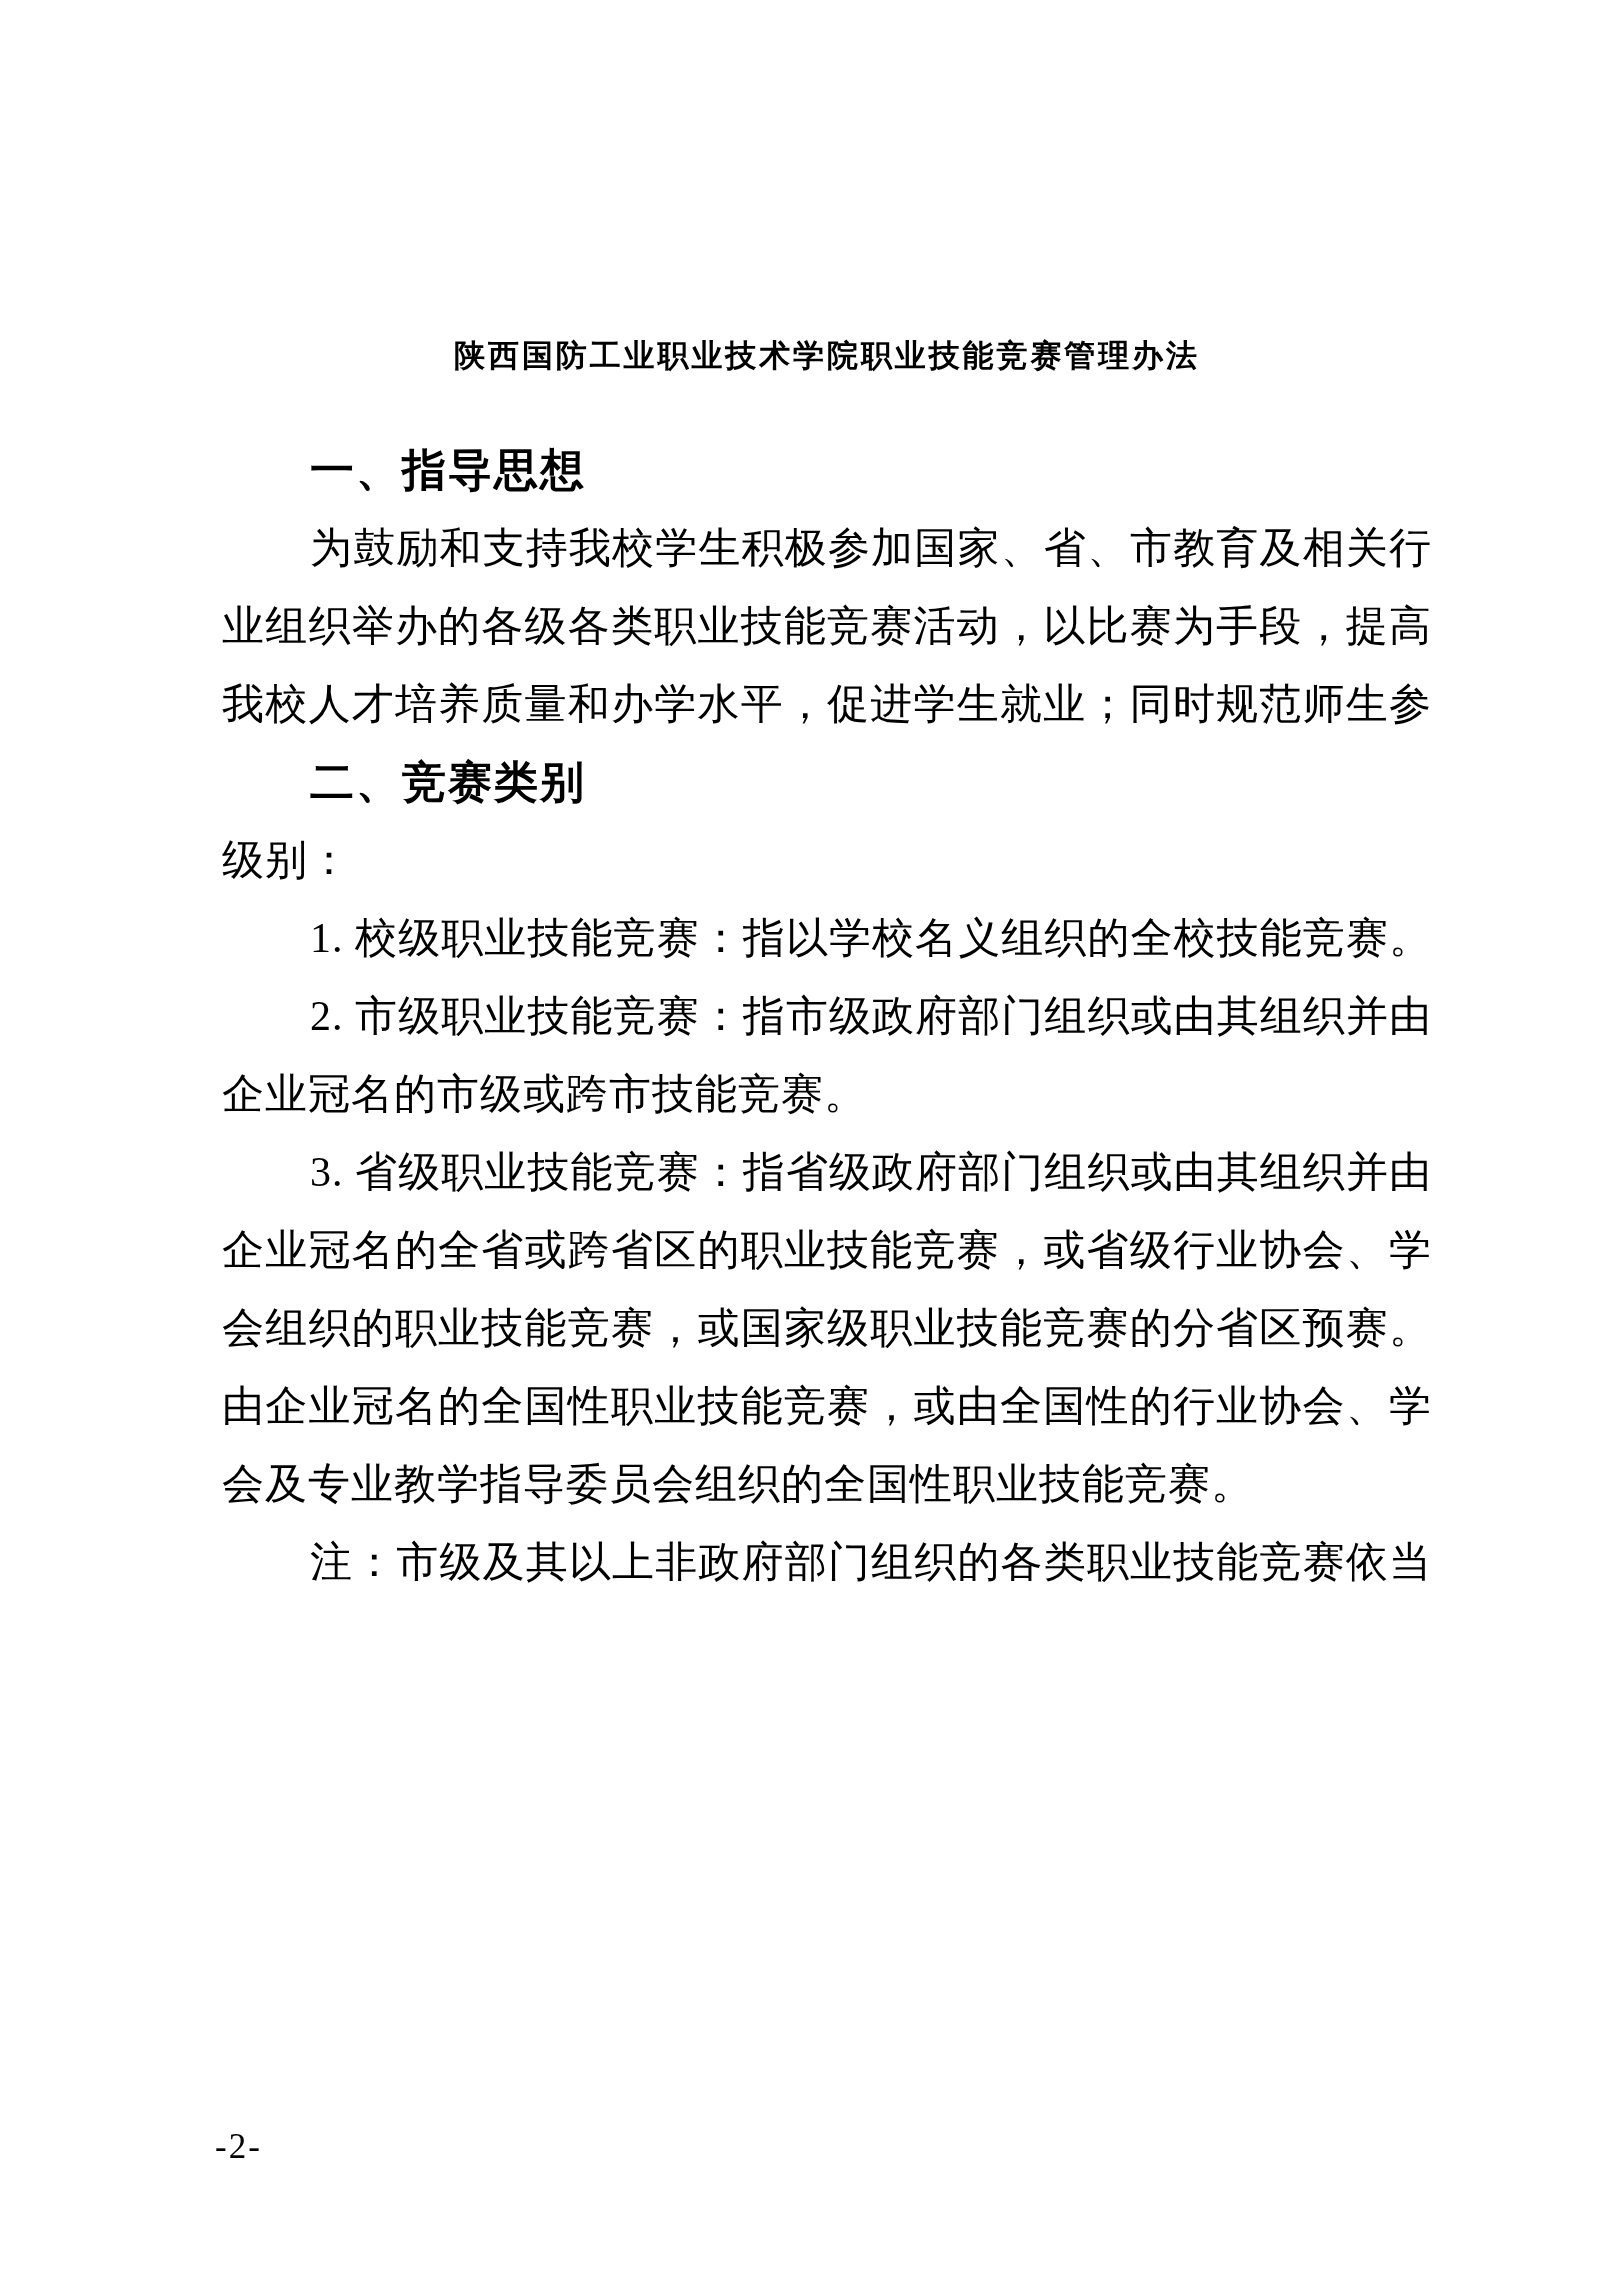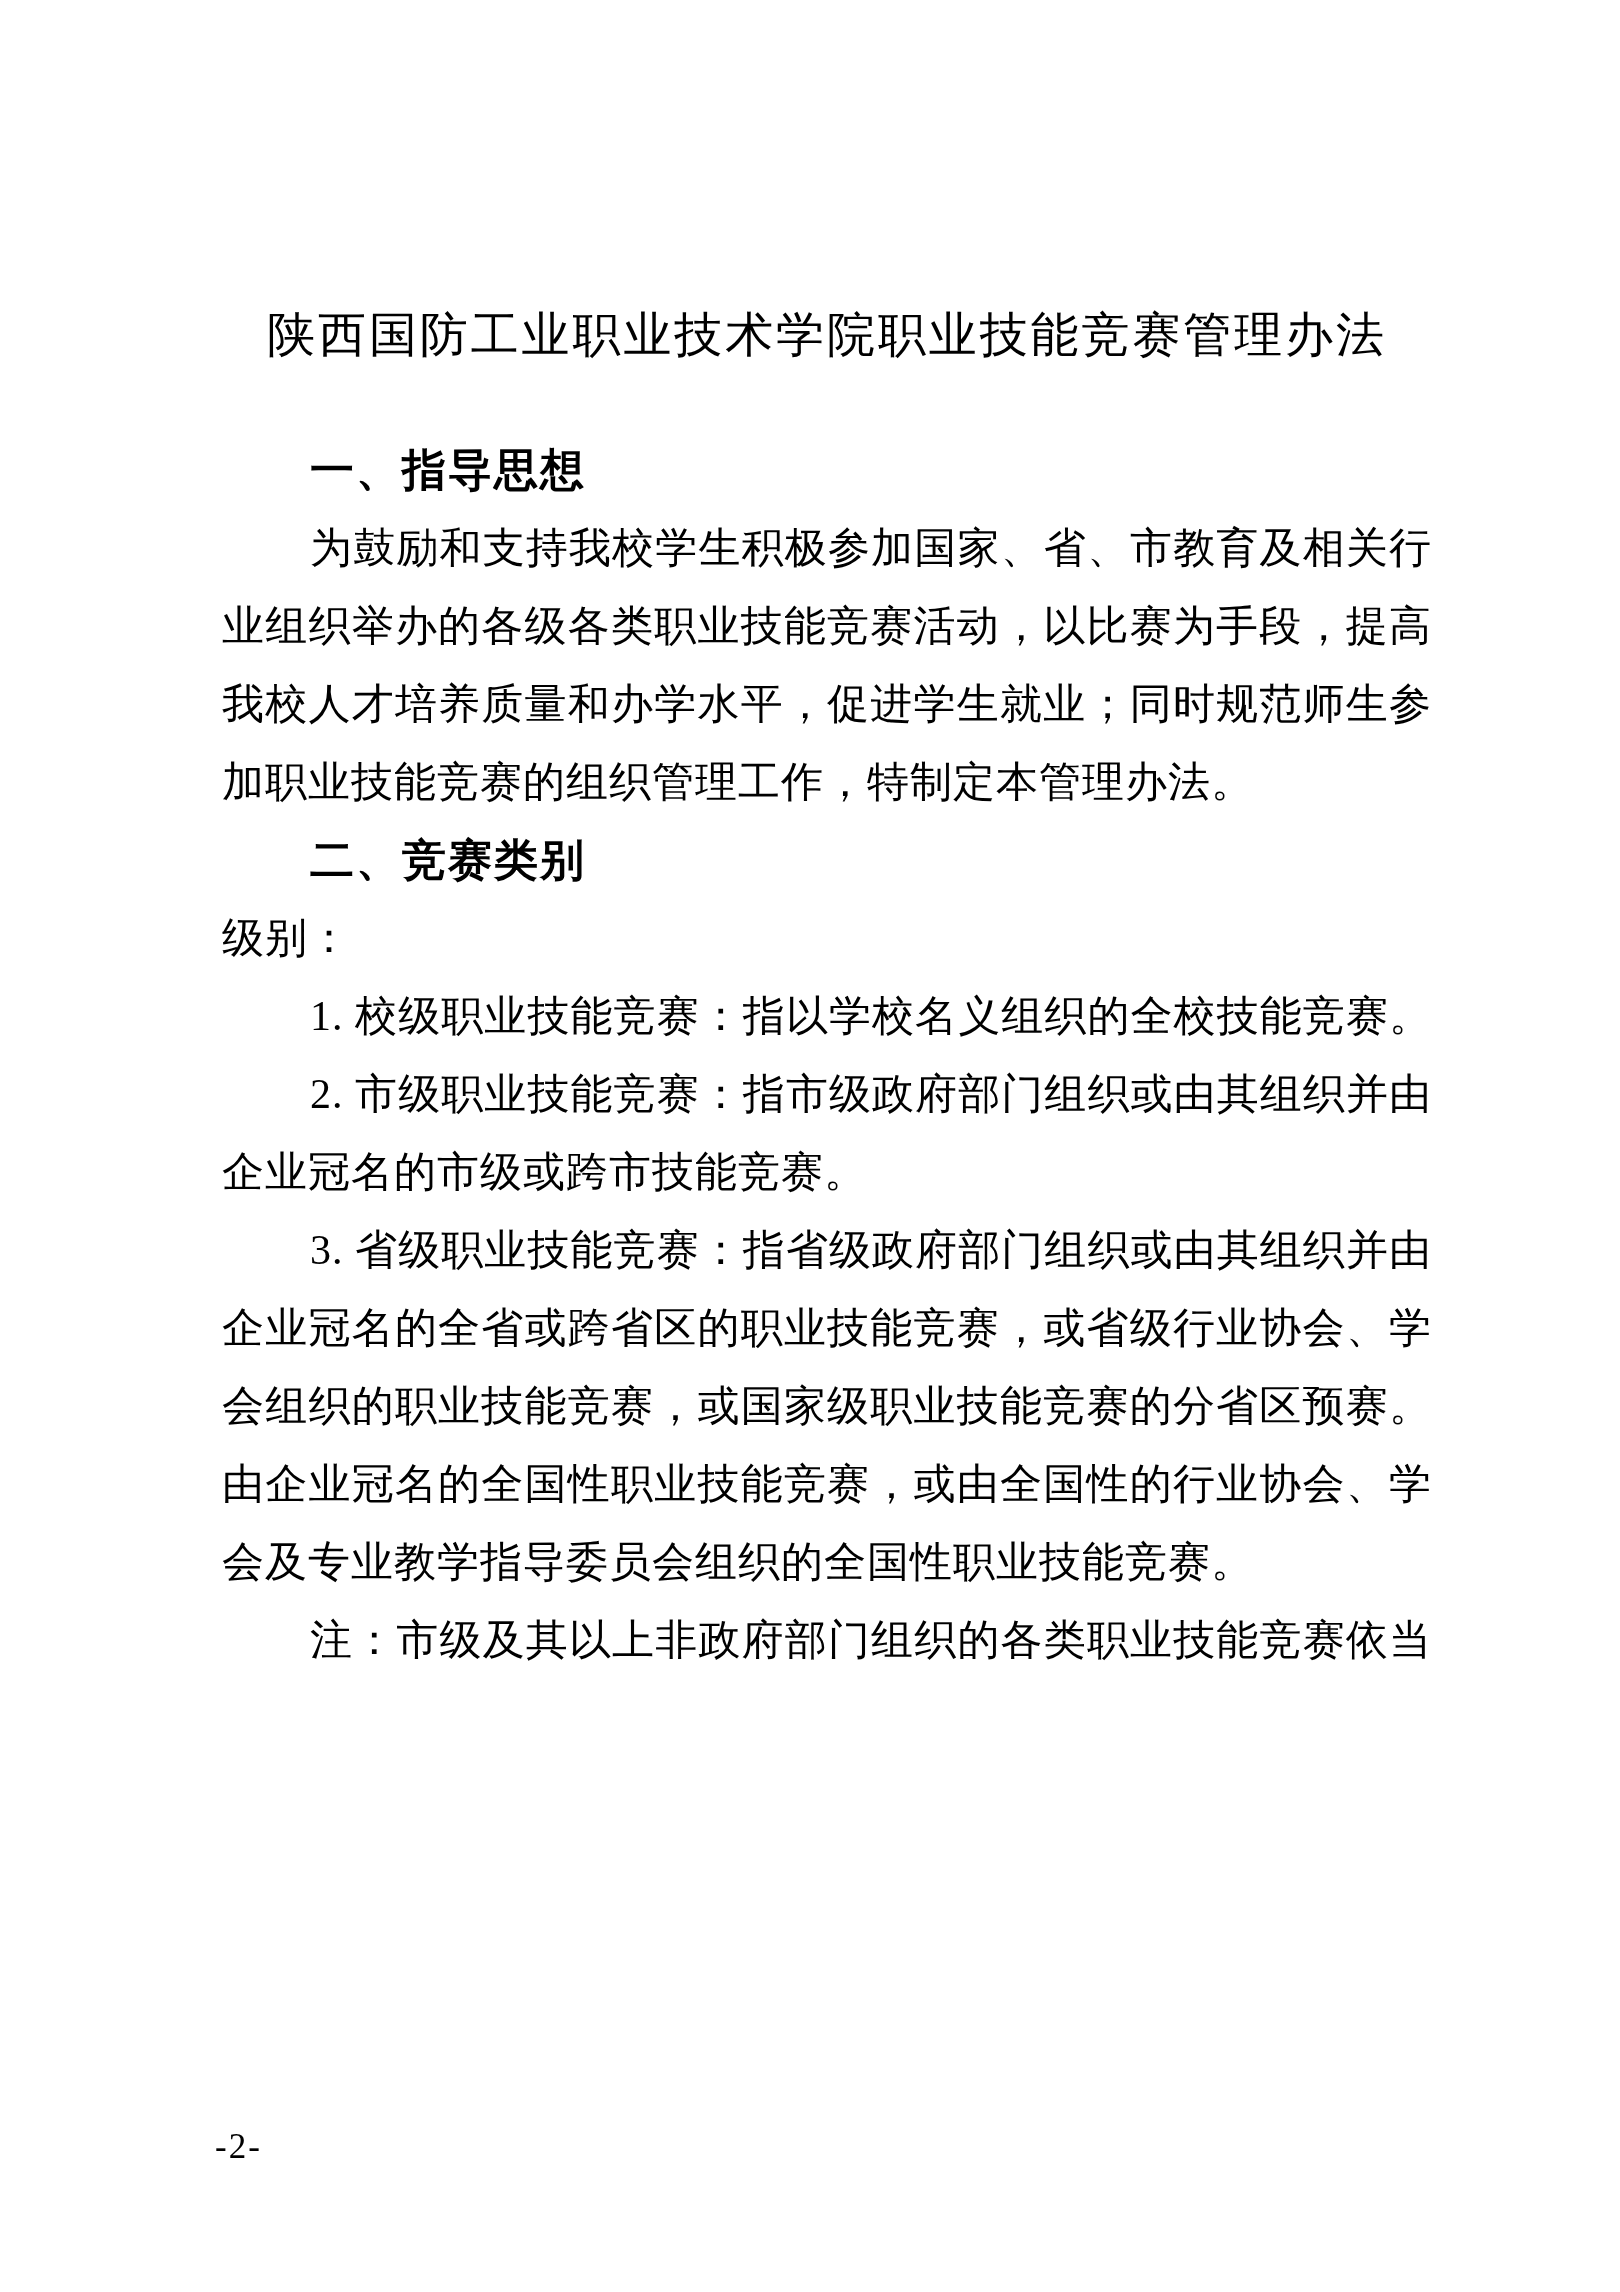--- a/index.html
+++ b/index.html
@@ -11,29 +11,29 @@
     position: relative;
     width: 1620px;
     height: 2293px;
     background: #ffffff;
     color: #000000;
     font-family: "Liberation Serif", "DejaVu Serif", serif;
     overflow: hidden;
   }
   .doc-title {
     position: absolute;
-    top: 296px;
+    top: 317px;
     left: 222px;
     width: 1210px;
     height: 78px;
     line-height: 78px;
     margin: 0;
     text-align: center;
-    font-size: 48px;
-    font-weight: normal;
+    font-size: 31px;
+    font-weight: bold;
     letter-spacing: 2.9px;
     white-space: nowrap;
   }
   .lines {
     position: absolute;
     top: 431px;
     left: 222px;
     width: 1210px;
   }
   .line {
@@ -76,21 +76,20 @@
 
 <div class="page">
 
   <h1 class="doc-title">陕西国防工业职业技术学院职业技能竞赛管理办法</h1>
 
   <div class="lines">
     <div class="line heading indent">一、指导思想</div>
     <div class="line wrapfill indent">为鼓励和支持我校学生积极参加国家、省、市教育及相关行</div>
     <div class="line wrapfill">业组织举办的各级各类职业技能竞赛活动，以比赛为手段，提高</div>
     <div class="line wrapfill">我校人才培养质量和办学水平，促进学生就业；同时规范师生参</div>
-    <div class="line">加职业技能竞赛的组织管理工作，特制定本管理办法。</div>
     <div class="line heading indent">二、竞赛类别</div>
     <div class="line">级别：</div>
     <div class="line wrapfill indent">1. 校级职业技能竞赛：指以学校名义组织的全校技能竞赛。</div>
     <div class="line wrapfill indent">2. 市级职业技能竞赛：指市级政府部门组织或由其组织并由</div>
     <div class="line">企业冠名的市级或跨市技能竞赛。</div>
     <div class="line wrapfill indent">3. 省级职业技能竞赛：指省级政府部门组织或由其组织并由</div>
     <div class="line wrapfill">企业冠名的全省或跨省区的职业技能竞赛，或省级行业协会、学</div>
     <div class="line wrapfill">会组织的职业技能竞赛，或国家级职业技能竞赛的分省区预赛。</div>
     <div class="line wrapfill">由企业冠名的全国性职业技能竞赛，或由全国性的行业协会、学</div>
     <div class="line">会及专业教学指导委员会组织的全国性职业技能竞赛。</div>

